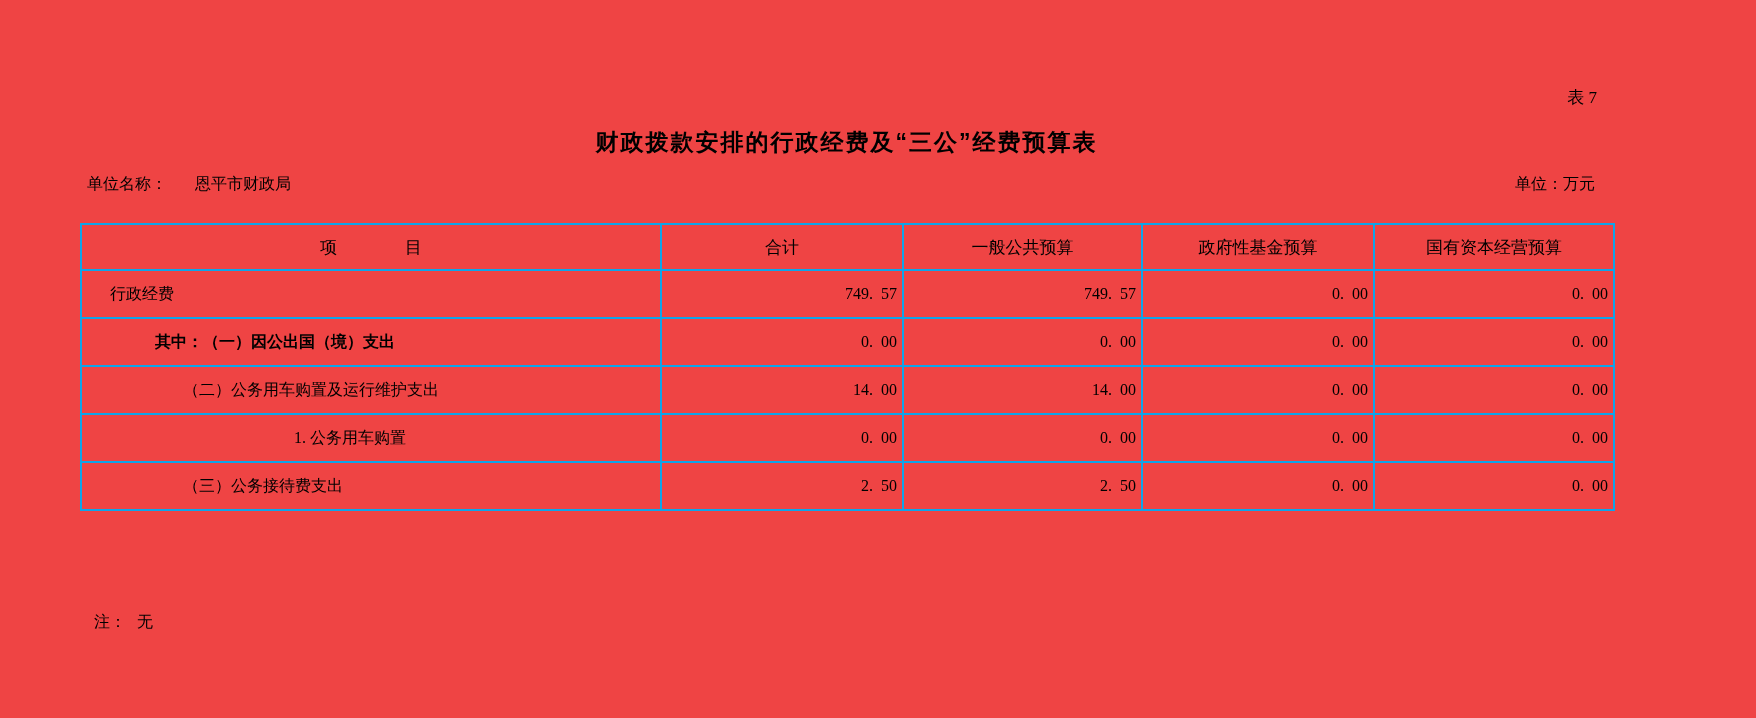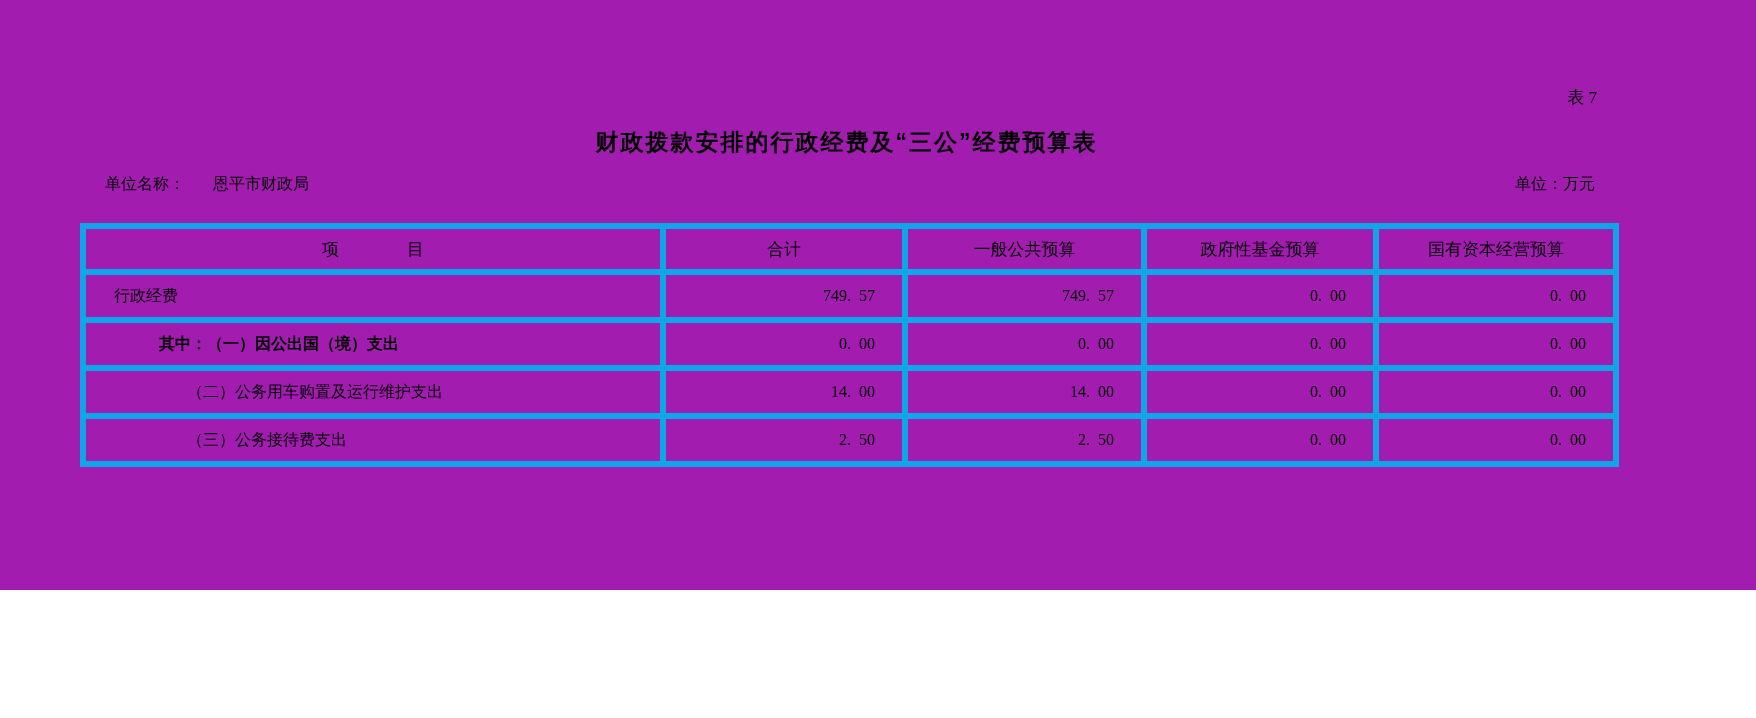--- a/index.html
+++ b/index.html
@@ -1,49 +1,49 @@
 <!DOCTYPE html>
 <html><head>
 <meta charset="utf-8">
 <style>
   html,body { margin:0; padding:0; background:#fff; }
   .page {
-    position:relative; width:1756px; height:590px; background:#a21caf;
+    position:relative; width:1756px; height:718px; background:#ef4444;
     color:#000; font-family:"Liberation Serif","DejaVu Serif",serif;
     overflow:hidden;
   }
   .table-tag {
     position:absolute; top:86px; left:80px; width:1517px;
     text-align:right; font-size:17px;
   }
   .doc-title {
     position:absolute; top:127px; left:80px; width:1533px;
     text-align:center; font-size:23px; font-weight:bold; letter-spacing:2px;
     font-family:"Liberation Sans","DejaVu Sans",sans-serif;
   }
   .unit-row {
     position:absolute; top:174px; left:80px; width:1533px; font-size:16px;
   }
-  .unit-name-label { margin-left:25px; }
+  .unit-name-label { margin-left:7px; }
   .unit-name-value { margin-left:28px; }
   .unit-currency { float:right; margin-right:18px; }
   table.budget {
     position:absolute; left:80px; top:223px; width:1533px;
     border-collapse:collapse; table-layout:fixed;
   }
   table.budget th, table.budget td {
-    border:6px solid #0ea5e9; overflow:hidden; white-space:nowrap;
+    border:2px solid #0ea5e9; overflow:hidden; white-space:nowrap;
   }
   table.budget thead tr { height:46px; }
   table.budget tbody tr { height:48px; }
   table.budget th {
     font-weight:normal; font-size:17px; text-align:center; vertical-align:middle;
   }
   td.item { font-size:16px; vertical-align:middle; }
-  td.num  { font-size:16px; text-align:right; padding-right:27px; vertical-align:middle; }
+  td.num  { font-size:16px; text-align:right; padding-right:5px; vertical-align:middle; }
   tr.i0 td.item { padding-left:28px;  }
   tr.i1 td.item { padding-left:73px;font-weight:bold;  }
   tr.i2 td.item { padding-left:101px; }
   tr.i3 td.item { padding-left:212px; }
   .note-row {
     position:absolute; top:612px; left:94px; font-size:16px;
   }
   .note-value { margin-left:11px; }
 </style>
 </head>
@@ -92,20 +92,27 @@
         <td class="num">0. 00</td>
         <td class="num">0. 00</td>
       </tr>
       <tr class="i2">
         <td class="item">（二）公务用车购置及运行维护支出</td>
         <td class="num">14. 00</td>
         <td class="num">14. 00</td>
         <td class="num">0. 00</td>
         <td class="num">0. 00</td>
       </tr>
+      <tr class="i3">
+        <td class="item">1. 公务用车购置</td>
+        <td class="num">0. 00</td>
+        <td class="num">0. 00</td>
+        <td class="num">0. 00</td>
+        <td class="num">0. 00</td>
+      </tr>
       <tr class="i2">
         <td class="item">（三）公务接待费支出</td>
         <td class="num">2. 50</td>
         <td class="num">2. 50</td>
         <td class="num">0. 00</td>
         <td class="num">0. 00</td>
       </tr>
     </tbody>
   </table>
 

